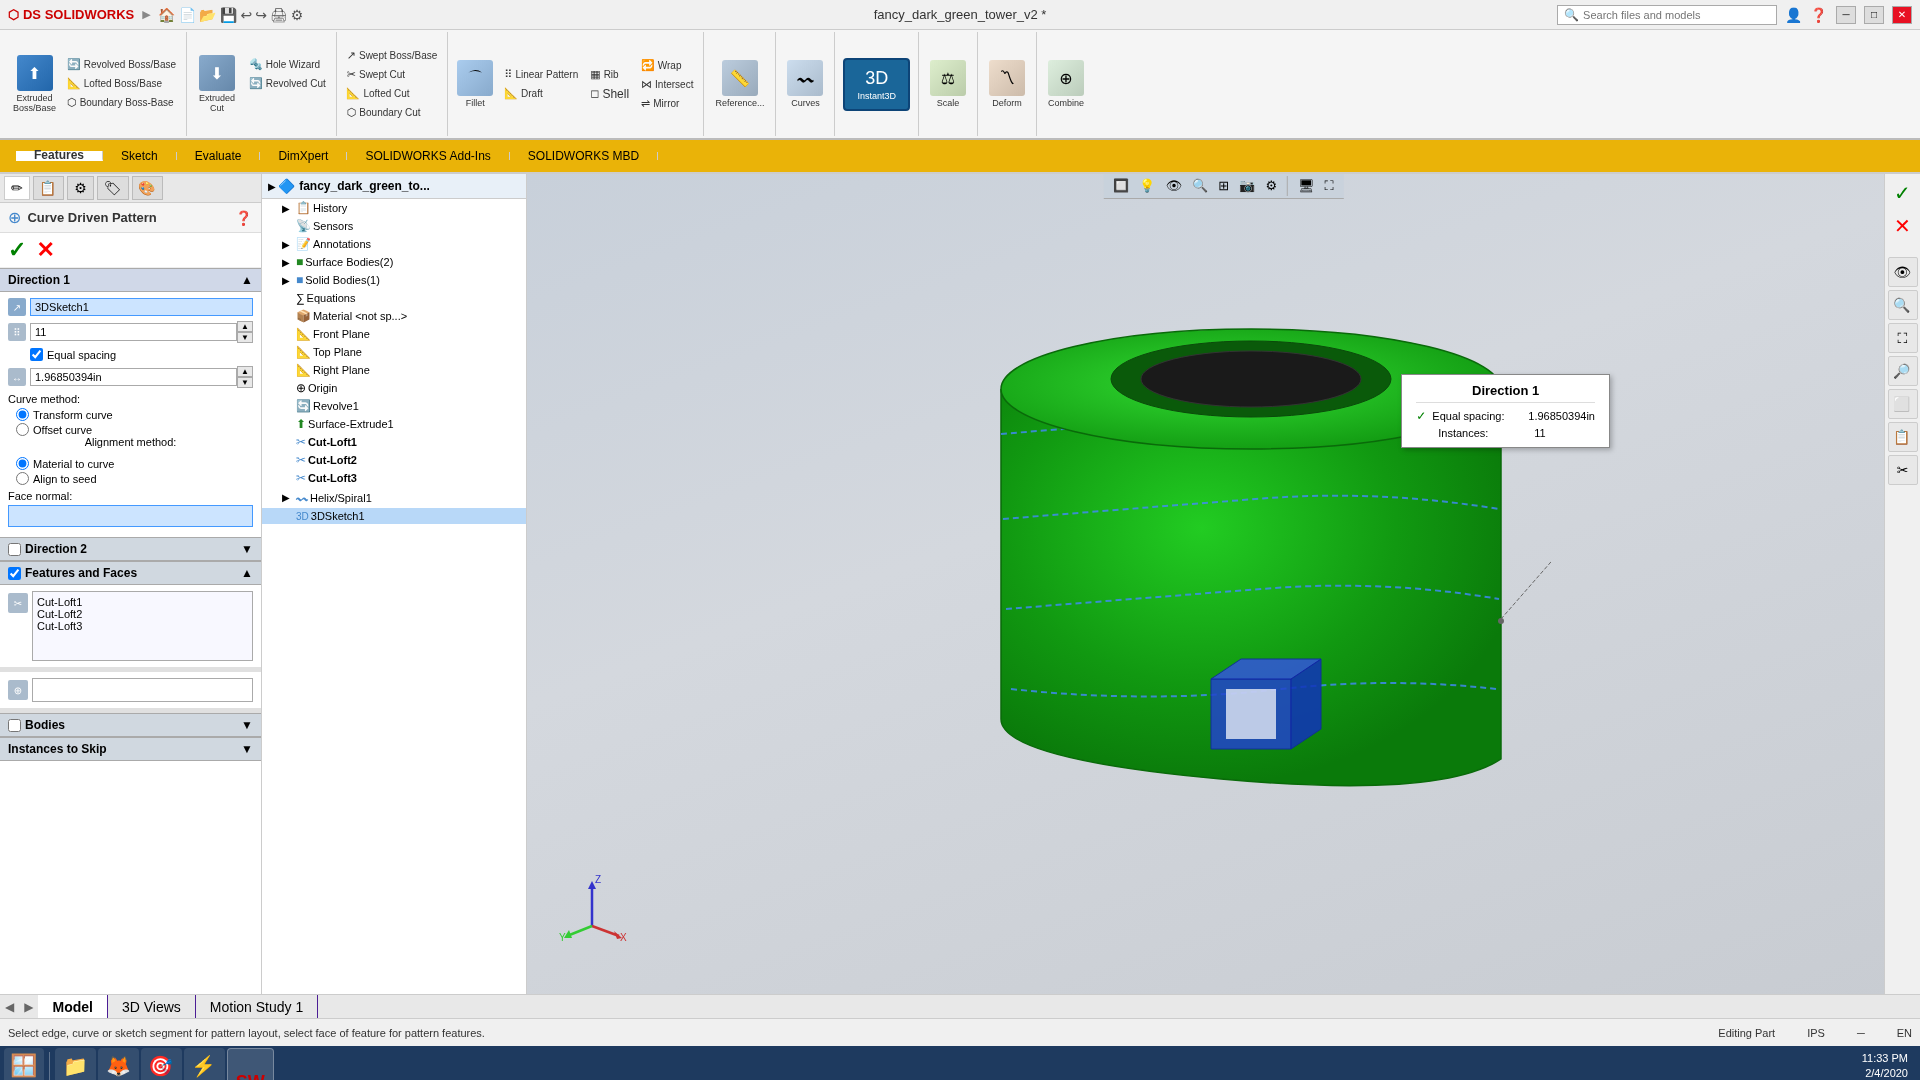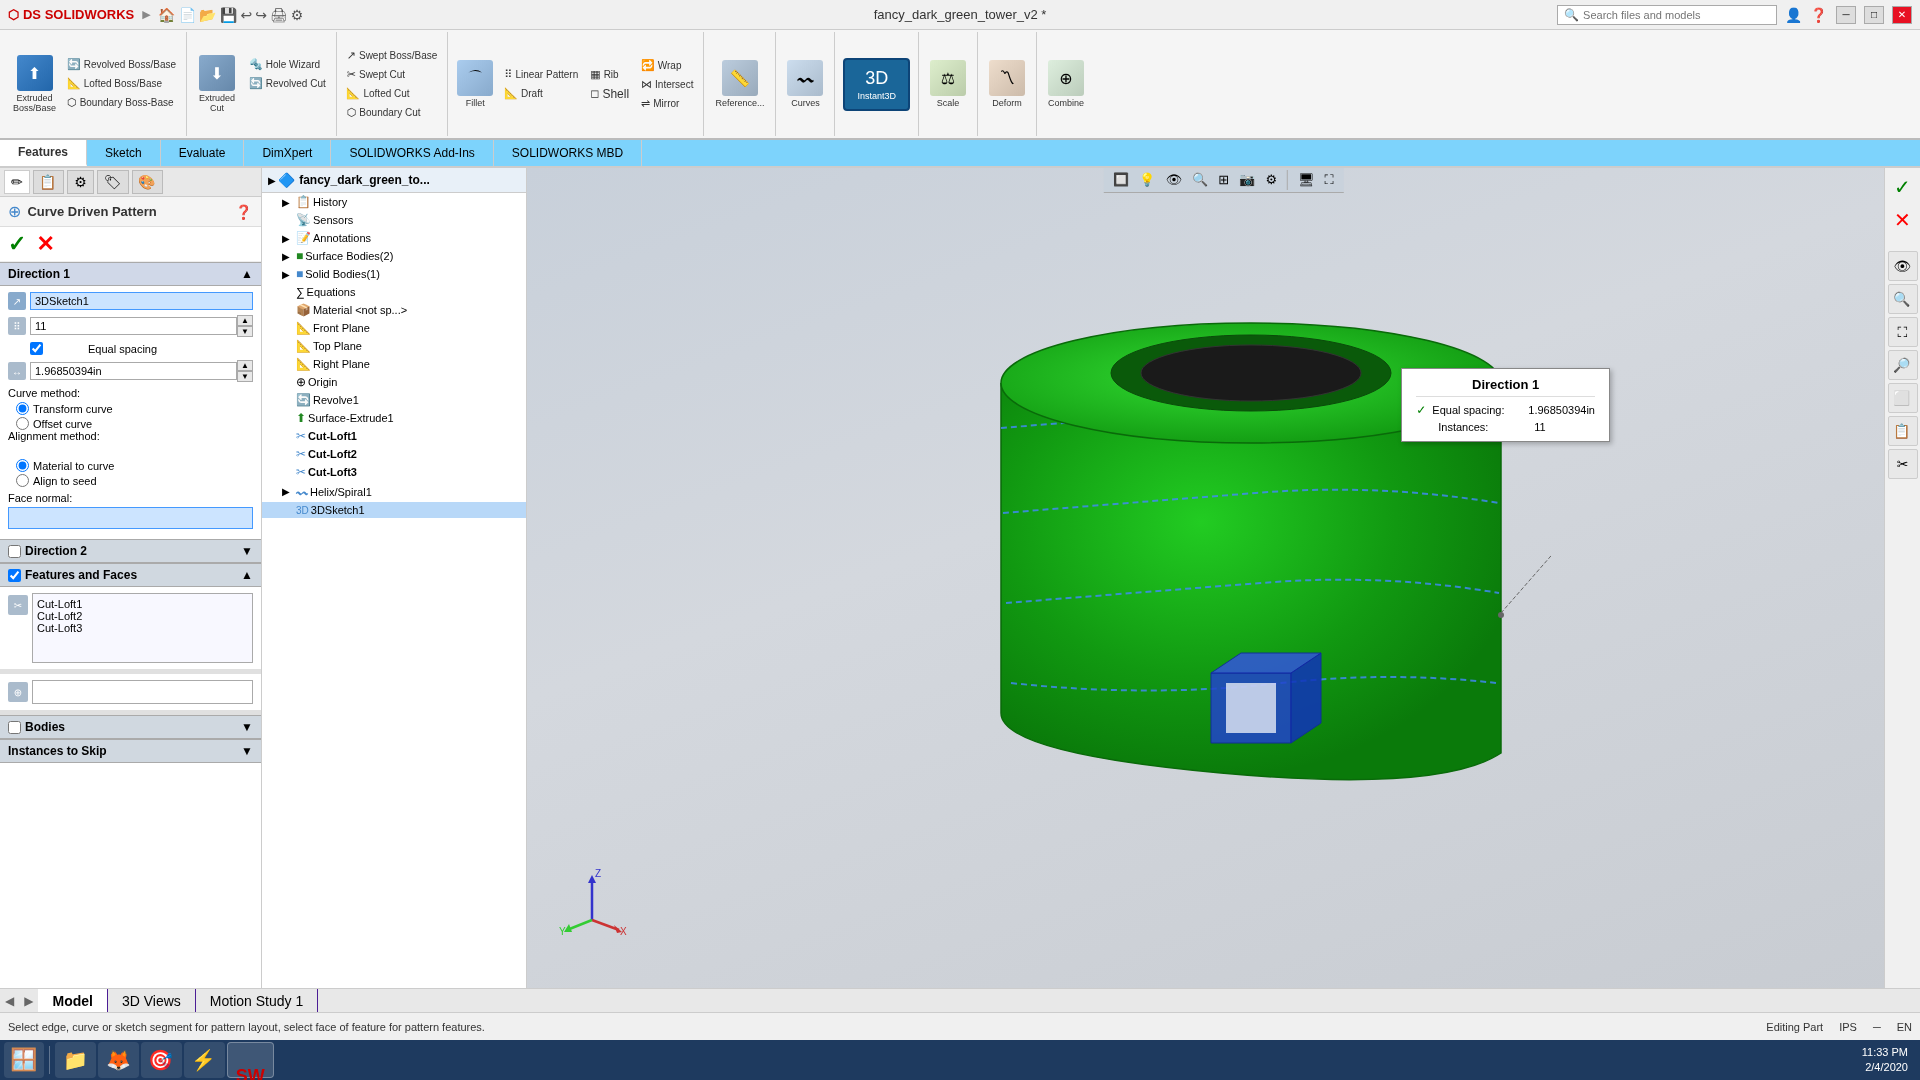--- a/index.html
+++ b/index.html
@@ -14,22 +14,22 @@
 
     
     #toolbar {
       height: 108px; background: #f5f5f5; border-bottom: 2px solid #ccc;
       display: flex; align-items: stretch; padding: 2px 4px; gap: 2px; position: relative;
     }
     .tb-btn-small { display: flex; align-items: center; gap: 3px; padding: 2px 4px; cursor: pointer; font-size: 10px; color: #333; border-radius: 2px; white-space: nowrap; }
 
     
     #tabbar {
-      height: 28px; background: #7dd3fc; display: flex; align-items: center;
-      border-bottom: 2px solid #ccc; padding: 0;
+      height: 28px; background: #eab308; display: flex; align-items: center;
+      border-bottom: 2px solid #ccc; padding: 16px;
     }
     .tab { padding: 4px 18px; cursor: pointer; font-size: 12px; border-right: 1px solid #ccc; height: 100%; display: flex; align-items: center; }
     .tab.active { background: white; border-bottom: 2px solid white; color: #333; font-weight: bold; }
 
     
     #main { display: flex; height: calc(1080px - 30px - 28px - 28px - 108px - 28px - 28px); }
 
     
     #left-panel { width: 262px; background: white; border-right: 1px solid #ccc; display: flex; flex-direction: column; overflow-y: auto; flex-shrink: 0; }
 
@@ -297,21 +297,21 @@
             <input type="text" value="11" style="flex: 1 1 0%; border: 1px solid rgb(170, 170, 170); padding: 2px 4px; font-size: 11px;">
             <div style="display:flex;flex-direction:column;">
               <button style="width:16px;height:11px;background:#e8e8e8;border:1px solid #aaa;padding:0;font-size:8px;cursor:pointer;display:flex;align-items:center;justify-content:center;">▲</button>
               <button style="width:16px;height:11px;background:#e8e8e8;border:1px solid #aaa;padding:0;font-size:8px;cursor:pointer;display:flex;align-items:center;justify-content:center;">▼</button>
             </div>
           </div>
         </div>
 
         <div style="display:flex;align-items:center;gap:4px;margin-bottom:5px;padding-left:22px;">
           <input type="checkbox" checked="" style="margin: 0px;">
-          <span style="font-size:11px;margin-left:41px;">Equal spacing</span>
+          <span style="font-size:11px;">Equal spacing</span>
         </div>
 
         <div style="display:flex;align-items:center;gap:4px;margin-bottom:5px;">
           <div style="width:18px;height:18px;background:#aabbcc;border-radius:2px;display:flex;align-items:center;justify-content:center;color:white;font-size:10px;flex-shrink:0;">↔</div>
           <div style="display:flex;align-items:center;flex:1;">
             <input type="text" value="1.96850394in" style="flex: 1 1 0%; border: 1px solid rgb(170, 170, 170); padding: 2px 4px; font-size: 11px;">
             <div style="display:flex;flex-direction:column;">
               <button style="width:16px;height:11px;background:#e8e8e8;border:1px solid #aaa;padding:0;font-size:8px;cursor:pointer;">▲</button>
               <button style="width:16px;height:11px;background:#e8e8e8;border:1px solid #aaa;padding:0;font-size:8px;cursor:pointer;">▼</button>
             </div>
@@ -323,21 +323,21 @@
           <div style="display:flex;align-items:center;gap:4px;margin-bottom:2px;">
             <input type="radio" name="curve_method" checked="" style="margin: 0px;">
             <span style="font-size:11px;">Transform curve</span>
           </div>
           <div style="display:flex;align-items:center;gap:4px;">
             <input type="radio" name="curve_method" style="margin: 0px;">
             <span style="font-size:11px;">Offset curve</span>
           </div>
         </div>
 
-        <div style="font-size:11px;margin-bottom:17px;">Alignment method:</div>
+        <div style="font-size:11px;margin-bottom:9px;text-align:center;">Alignment method:</div>
         <div style="padding-left:8px;margin-bottom:5px;">
           <div style="display:flex;align-items:center;gap:4px;margin-bottom:2px;">
             <input type="radio" name="align_method" checked="" style="margin: 0px;">
             <span style="font-size:11px;">Material to curve</span>
           </div>
           <div style="display:flex;align-items:center;gap:4px;">
             <input type="radio" name="align_method" style="margin: 0px;">
             <span style="font-size:11px;">Align to seed</span>
           </div>
         </div>
@@ -612,21 +612,21 @@
 <div id="bottom-tabs" style="height:24px;background:#e8e8e8;display:flex;align-items:center;border-top:1px solid #ccc;">
   <div style="padding:2px 5px;cursor:pointer;font-size:12px;color:#666;">◀</div>
   <div style="padding:2px 5px;cursor:pointer;font-size:12px;color:#666;">▶</div>
   <div class="btm-tab active">Model</div>
   <div class="btm-tab">3D Views</div>
   <div class="btm-tab">Motion Study 1</div>
 </div>
 
 <div id="statusbar" style="height:28px;background:#f0f0f0;border-top:1px solid #ccc;display:flex;align-items:center;padding:0 8px;font-size:11px;color:#333;">
   <span style="flex:1;">Select edge, curve or sketch segment for pattern layout, select face of feature for pattern features.</span>
-  <div style="display:flex;gap:16px;align-items:center;">
+  <div style="display:flex;gap:32px;align-items:center;">
     <span>Editing Part</span>
     <span>IPS</span>
     <span>─</span>
     <span>EN</span>
   </div>
 </div>
 
 <div id="taskbar" style="height:40px;background:#1e3a5f;display:flex;align-items:center;padding:0 4px;gap:2px;">
   <div style="width:40px;height:36px;display:flex;align-items:center;justify-content:center;cursor:pointer;background:rgba(255,255,255,0.1);border-radius:4px;">
     <span style="font-size:22px;">🪟</span>

